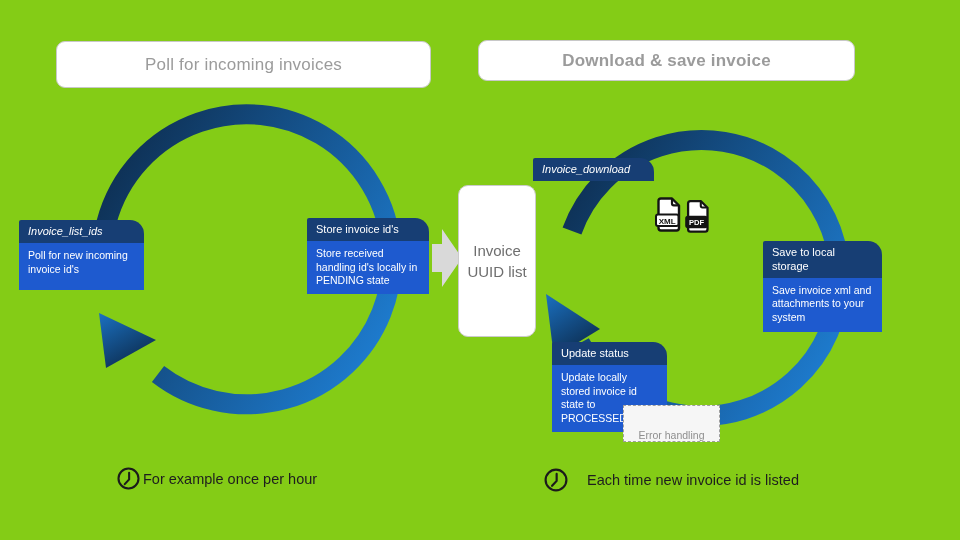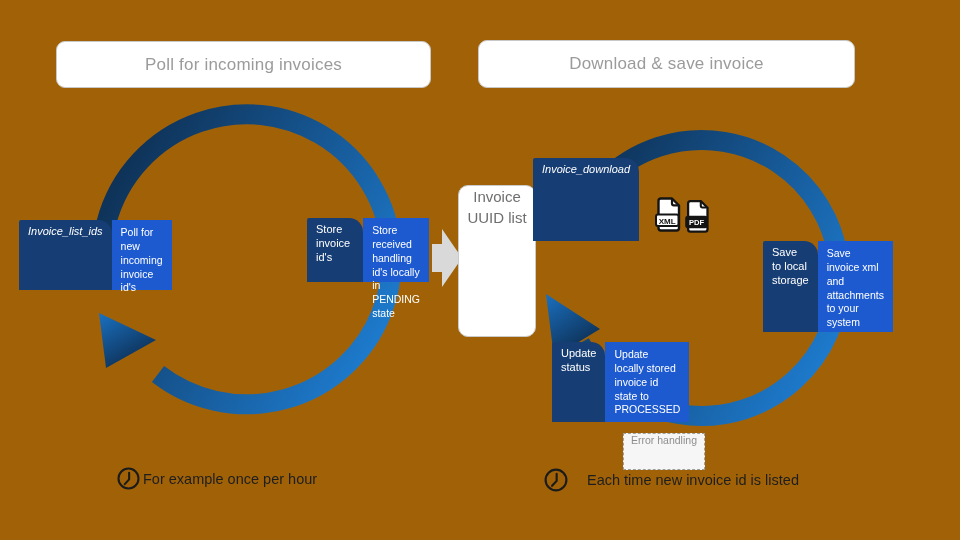--- a/index.html
+++ b/index.html
@@ -1,35 +1,35 @@
 <!DOCTYPE html>
 <html><head>
 <meta charset="utf-8">
 <style>
   * { margin:0; padding:0; box-sizing:border-box; }
   html,body { background:#ffffff; }
   body { font-family:"Liberation Sans", sans-serif; }
   #canvas {
     position:relative; width:960px; height:540px;
-    background:#a16207; overflow:hidden;
+    background:#84cc16; overflow:hidden;
   }
   svg.layer { position:absolute; left:0; top:0; }
 
   
   .pill {
     position:absolute; border:1px solid #C8C8C8; border-radius:9px;
     display:flex; align-items:center; justify-content:center;
     color:#9B9B9B; font-size:17px; letter-spacing:.2px; background:#fff;
   }
   #pill-left  { left:56px;  top:41px; width:375px; height:47px; }
-  #pill-right { left:478px; top:40px; width:377px; height:48px; }
+  #pill-right { left:478px; top:40px; width:377px; height:41px;font-weight:bold; }
 
   
   .pbox {
-    position:absolute; display:flex; flex-direction:row;
+    position:absolute; display:flex; flex-direction:column;
     color:#ffffff; z-index:3;
   }
   .pbox .hd {
     background:#173E74; padding:5px 9px 4px 9px; font-size:11px;
     border-radius:2px 14px 0 0; line-height:1.25;
   }
   .pbox .hd.it { font-style:italic; }
   .pbox .bd {
     background:#1E5ACF; padding:6px 9px 6px 9px; font-size:10.5px;
     line-height:1.32; flex:1;
@@ -37,29 +37,29 @@
   #box-list-ids   { left:19px;  top:220px; width:125px; height:70px; }
   #box-store-ids  { left:307px; top:218px; width:122px; height:64px; }
   #box-download   { left:533px; top:158px; width:121px; height:83px; }
   #box-save       { left:763px; top:241px; width:119px; height:91px; }
   #box-update     { left:552px; top:342px; width:115px; height:80px; }
 
   
   #uuid-box {
     position:absolute; left:458px; top:185px; width:78px; height:152px;
     background:#ffffff; border:1px solid #CBCBCB; border-radius:10px;
-    display:flex; align-items:flex-start; justify-content:center; text-align:center;
+    display:flex; align-items:center; justify-content:center; text-align:center;
     color:#6E6E6E; font-size:15px; line-height:1.4; z-index:2;
   }
 
   
   #error-box {
-    position:absolute; left:623px; top:433px; width:82px; height:37px;
+    position:absolute; left:623px; top:405px; width:97px; height:37px;
     border:1.5px dashed #9E9E9E; background:#F6F6F6;
-    display:flex; align-items:flex-start; justify-content:center;
+    display:flex; align-items:flex-end; justify-content:center;
     color:#8E8E8E; font-size:10.5px; z-index:4;
   }
 
   
   .caption {
     position:absolute; display:flex; align-items:center;
     color:#1E1E1E; font-size:14.5px; z-index:3;
   }
   #caption-left  { left:116px; top:466px; }
   #caption-right { left:543px; top:467px; }

